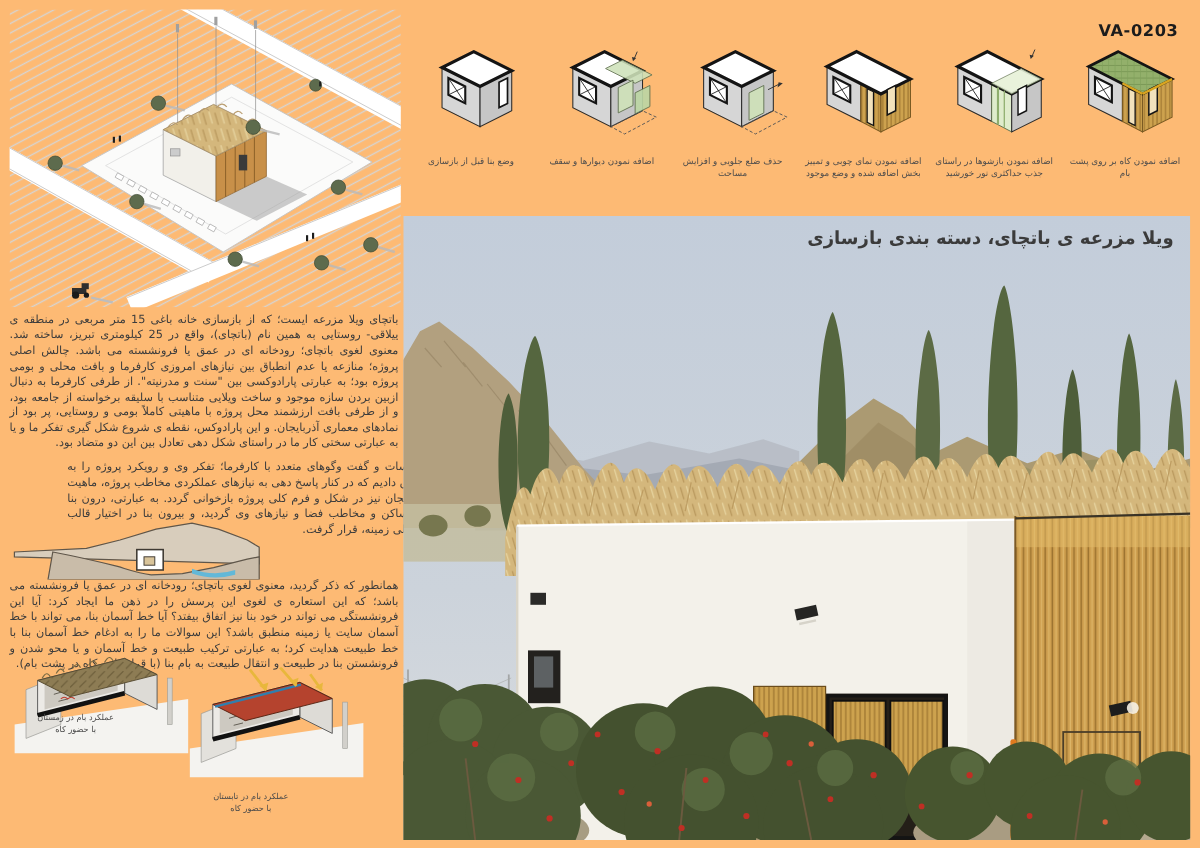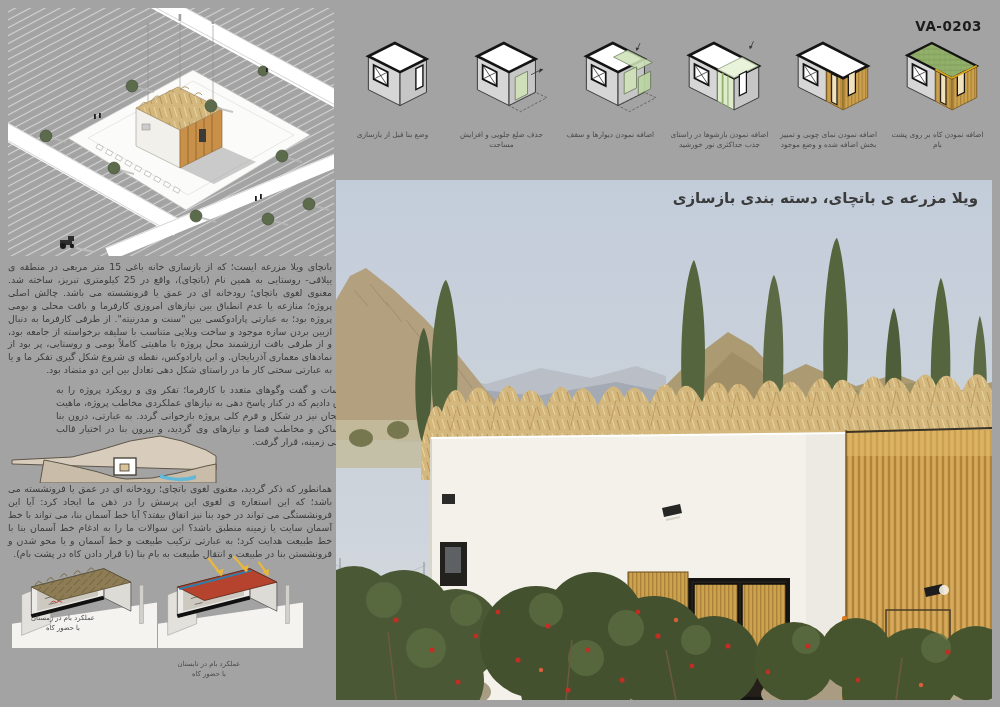--- a/index.html
+++ b/index.html
@@ -1,16 +1,16 @@
 <!DOCTYPE html>
 <html lang="fa"><head>
 <meta charset="utf-8">
 <style>
   html,body{margin:0;padding:0;background:#e8e8e8;}
-  #board{position:relative;width:1000px;height:707px;background:#a3a3a3;overflow:hidden;
+  #board{position:relative;width:1000px;height:707px;background:#fdba74;overflow:hidden;
          font-family:"DejaVu Sans",sans-serif;color:#3d3d3d;}
   .abs{position:absolute;}
   #code{position:absolute;top:18px;right:18px;font-size:13.5px;font-weight:bold;
         letter-spacing:.5px;color:#1c1c1c;font-family:"DejaVu Sans",sans-serif;}
   
   #steps{position:absolute;left:338px;top:36px;width:654px;height:138px;display:flex;}
   .step{flex:1 1 0;display:flex;flex-direction:column;align-items:center;}
   .step svg{width:104px;height:88px;}
   .step .cap{direction:rtl;text-align:center;font-size:7.3px;line-height:1.35;color:#4a4a4a;
              width:100px;margin-top:6px;}
@@ -180,43 +180,57 @@
       <div class="cap">وضع بنا قبل از بازسازی</div>
     </div>
     <div class="step">
       <svg viewBox="0 0 110 100">
         <polygon points="27,23 63,41 63,79 27,61" fill="#d6d6d6" stroke="#2a2a2a" stroke-width="1"></polygon>
         <polygon points="63,41 93,26 93,64 63,79" fill="#c6c6c6" stroke="#2a2a2a" stroke-width="1"></polygon>
         <polygon points="57,8 93,26 63,41 27,23" fill="#ffffff" stroke="#141414" stroke-width="3"></polygon>
         <polygon points="33,33 49,41 49,57 33,49" fill="#fff" stroke="#141414" stroke-width="2"></polygon>
         <line x1="33" y1="33" x2="49" y2="57" stroke="#141414" stroke-width="0.8"></line>
         <line x1="49" y1="41" x2="33" y2="49" stroke="#141414" stroke-width="0.8"></line>
+        <polygon points="74,16 102,30 86,38 58,24" fill="#cfe2ba" opacity="0.88" stroke="#5d6e4c" stroke-width="0.9"></polygon>
+        <polygon points="70,42 84,35 84,59 70,66" fill="#cfe2ba" opacity="0.92" stroke="#5d6e4c" stroke-width="0.9"></polygon>
+        <polygon points="86,47 100,40 100,60 86,67" fill="#bcd6a4" opacity="0.92" stroke="#5d6e4c" stroke-width="0.9"></polygon>
+        <line x1="88" y1="8" x2="85" y2="15" stroke="#333" stroke-width="0.9"></line>
+        <polygon points="84,17 83,13 87,14" fill="#333"></polygon>
         <polygon points="63,79 93,64 106,70 76,86" fill="none" stroke="#555" stroke-width="0.9" stroke-dasharray="3,2"></polygon>
-        <polygon points="70,47 84,40 84,66 70,73" fill="#cfe2ba" opacity="0.92" stroke="#5d6e4c" stroke-width="0.9"></polygon>
-        <line x1="88" y1="44" x2="98" y2="39" stroke="#333" stroke-width="0.9"></line>
-        <polygon points="98,37 102,38 97,42" fill="#333"></polygon>
       </svg>
-      <div class="cap">حذف ضلع جلویی و افزایش مساحت</div>
+      <div class="cap">اضافه نمودن دیوارها و سقف</div>
     </div>
     <div class="step">
       <svg viewBox="0 0 110 100">
         <polygon points="27,23 63,41 63,79 27,61" fill="#d6d6d6" stroke="#2a2a2a" stroke-width="1"></polygon>
         <polygon points="63,41 93,26 93,64 63,79" fill="#c6c6c6" stroke="#2a2a2a" stroke-width="1"></polygon>
         <polygon points="57,8 93,26 63,41 27,23" fill="#ffffff" stroke="#141414" stroke-width="3"></polygon>
         <polygon points="33,33 49,41 49,57 33,49" fill="#fff" stroke="#141414" stroke-width="2"></polygon>
         <line x1="33" y1="33" x2="49" y2="57" stroke="#141414" stroke-width="0.8"></line>
         <line x1="49" y1="41" x2="33" y2="49" stroke="#141414" stroke-width="0.8"></line>
-        <polygon points="74,16 102,30 86,38 58,24" fill="#cfe2ba" opacity="0.88" stroke="#5d6e4c" stroke-width="0.9"></polygon>
-        <polygon points="70,42 84,35 84,59 70,66" fill="#cfe2ba" opacity="0.92" stroke="#5d6e4c" stroke-width="0.9"></polygon>
-        <polygon points="86,47 100,40 100,60 86,67" fill="#bcd6a4" opacity="0.92" stroke="#5d6e4c" stroke-width="0.9"></polygon>
-        <line x1="88" y1="8" x2="85" y2="15" stroke="#333" stroke-width="0.9"></line>
-        <polygon points="84,17 83,13 87,14" fill="#333"></polygon>
         <polygon points="63,79 93,64 106,70 76,86" fill="none" stroke="#555" stroke-width="0.9" stroke-dasharray="3,2"></polygon>
+        <polygon points="70,47 84,40 84,66 70,73" fill="#cfe2ba" opacity="0.92" stroke="#5d6e4c" stroke-width="0.9"></polygon>
+        <line x1="88" y1="44" x2="98" y2="39" stroke="#333" stroke-width="0.9"></line>
+        <polygon points="98,37 102,38 97,42" fill="#333"></polygon>
       </svg>
-      <div class="cap">اضافه نمودن دیوارها و سقف</div>
+      <div class="cap">حذف ضلع جلویی و افزایش مساحت</div>
+    </div>
+    <div class="step">
+      <svg viewBox="0 0 110 100">
+        <polygon points="20,22 52,38 52,74 20,58" fill="#d6d6d6" stroke="#2a2a2a" stroke-width="1"></polygon>
+        <polygon points="52,38 71,48 71,84 52,74" fill="url(#slatsSmall)" stroke="#7a5a22" stroke-width="1"></polygon>
+        <polygon points="71,48 99,34 99,70 71,84" fill="url(#slatsSmall)" stroke="#7a5a22" stroke-width="1"></polygon>
+        <polygon points="48,8 99,34 71,48 20,22" fill="#ffffff" stroke="#141414" stroke-width="3"></polygon>
+        <polygon points="26,32 42,40 42,56 26,48" fill="#fff" stroke="#141414" stroke-width="2"></polygon>
+        <line x1="26" y1="32" x2="42" y2="56" stroke="#141414" stroke-width="0.8"></line>
+        <line x1="42" y1="40" x2="26" y2="48" stroke="#141414" stroke-width="0.8"></line>
+        <polygon points="58,43 64,46 64,78 58,75" fill="#f2e2bc" stroke="#141414" stroke-width="1.2"></polygon>
+        <polygon points="77,44 85,40 85,64 77,68" fill="#f2e2bc" stroke="#141414" stroke-width="1.4"></polygon>
+      </svg>
+      <div class="cap">اضافه نمودن نمای چوبی و تمییز بخش اضافه شده و وضع موجود</div>
     </div>
     <div class="step">
       <svg viewBox="0 0 110 100">
         <polygon points="20,22 52,38 52,74 20,58" fill="#d6d6d6" stroke="#2a2a2a" stroke-width="1"></polygon>
         <polygon points="52,38 71,48 71,84 52,74" fill="#dfeccc" stroke="#5d6e4c" stroke-width="0.9"></polygon>
         <polygon points="71,48 99,34 99,70 71,84" fill="#c6c6c6" stroke="#2a2a2a" stroke-width="1"></polygon>
         <polygon points="48,8 99,34 71,48 20,22" fill="#ffffff" stroke="#141414" stroke-width="3"></polygon>
         <polygon points="80,24 99,34 71,48 52,38" fill="#e7f1d8" opacity="0.9" stroke="#5d6e4c" stroke-width="0.7"></polygon>
         <polygon points="26,32 42,40 42,56 26,48" fill="#fff" stroke="#141414" stroke-width="2"></polygon>
         <line x1="26" y1="32" x2="42" y2="56" stroke="#141414" stroke-width="0.8"></line>
@@ -227,34 +241,20 @@
         <line x1="93" y1="6" x2="90" y2="13" stroke="#333" stroke-width="0.9"></line>
         <polygon points="89,15 88,11 92,12" fill="#333"></polygon>
       </svg>
       <div class="cap">اضافه نمودن بازشوها در راستای جذب حداکثری نور خورشید</div>
     </div>
     <div class="step">
       <svg viewBox="0 0 110 100">
         <polygon points="20,22 52,38 52,74 20,58" fill="#d6d6d6" stroke="#2a2a2a" stroke-width="1"></polygon>
         <polygon points="52,38 71,48 71,84 52,74" fill="url(#slatsSmall)" stroke="#7a5a22" stroke-width="1"></polygon>
         <polygon points="71,48 99,34 99,70 71,84" fill="url(#slatsSmall)" stroke="#7a5a22" stroke-width="1"></polygon>
-        <polygon points="48,8 99,34 71,48 20,22" fill="#ffffff" stroke="#141414" stroke-width="3"></polygon>
-        <polygon points="26,32 42,40 42,56 26,48" fill="#fff" stroke="#141414" stroke-width="2"></polygon>
-        <line x1="26" y1="32" x2="42" y2="56" stroke="#141414" stroke-width="0.8"></line>
-        <line x1="42" y1="40" x2="26" y2="48" stroke="#141414" stroke-width="0.8"></line>
-        <polygon points="58,43 64,46 64,78 58,75" fill="#f2e2bc" stroke="#141414" stroke-width="1.2"></polygon>
-        <polygon points="77,44 85,40 85,64 77,68" fill="#f2e2bc" stroke="#141414" stroke-width="1.4"></polygon>
-      </svg>
-      <div class="cap">اضافه نمودن نمای چوبی و تمییز بخش اضافه شده و وضع موجود</div>
-    </div>
-    <div class="step">
-      <svg viewBox="0 0 110 100">
-        <polygon points="20,22 52,38 52,74 20,58" fill="#d6d6d6" stroke="#2a2a2a" stroke-width="1"></polygon>
-        <polygon points="52,38 71,48 71,84 52,74" fill="url(#slatsSmall)" stroke="#7a5a22" stroke-width="1"></polygon>
-        <polygon points="71,48 99,34 99,70 71,84" fill="url(#slatsSmall)" stroke="#7a5a22" stroke-width="1"></polygon>
         <polygon points="48,8 99,34 71,48 20,22" fill="url(#greenRoofTex)" stroke="#141414" stroke-width="2.6"></polygon>
         <polygon points="26,32 42,40 42,56 26,48" fill="#fff" stroke="#141414" stroke-width="2"></polygon>
         <line x1="26" y1="32" x2="42" y2="56" stroke="#141414" stroke-width="0.8"></line>
         <line x1="42" y1="40" x2="26" y2="48" stroke="#141414" stroke-width="0.8"></line>
         <polygon points="58,43 64,46 64,78 58,75" fill="#f2e2bc" stroke="#141414" stroke-width="1.2"></polygon>
         <polygon points="77,44 85,40 85,64 77,68" fill="#f2e2bc" stroke="#141414" stroke-width="1.4"></polygon>
         <line x1="52" y1="38" x2="71" y2="48" stroke="#d9a520" stroke-width="2.2"></line>
         <line x1="71" y1="48" x2="99" y2="34" stroke="#d9a520" stroke-width="2.2"></line>
       </svg>
       <div class="cap">اضافه نمودن کاه بر روی پشت بام</div>
@@ -268,21 +268,21 @@
   <div class="abs" style="left:10px;top:408px;width:210px;height:75px;">
     <svg viewBox="0 0 210 75" width="210" height="75">
       <path d="M2,52 L62,49 L90,42 L120,33 L150,28 L172,33 L196,42 L206,48 L206,62 L2,56 Z" fill="#d8cdbc" stroke="#5f564a" stroke-width="1"></path>
       <path d="M34,52 C55,56 72,60 88,64 C98,67 106,70 116,71 L142,70 L168,65 L196,58 L206,56 L206,75 L30,75 Z" fill="#c9bca9" stroke="#5f564a" stroke-width="1"></path>
       <path d="M150,66 q18,7 36,1 l0,4 q-18,5 -36,-1 Z" fill="#62b8d8"></path>
       <rect x="104" y="50" width="22" height="17" fill="#ffffff" stroke="#3f3a33" stroke-width="1.3"></rect>
       <rect x="110" y="56" width="9" height="7" fill="#d9c49a" stroke="#3f3a33" stroke-width="0.8"></rect>
     </svg>
   </div>
 
-  <div class="abs" style="left:12px;top:556px;width:145px;height:95px;">
+  <div class="abs" style="left:12px;top:536px;width:145px;height:95px;">
     <svg viewBox="0 0 150 95" width="145" height="92">
       <polygon points="0,70 150,48 150,95 0,95" fill="#f4f3f0"></polygon>
       <polygon points="10,40 40,28 40,70 10,82" fill="#e3e1dc" stroke="#9a9a96" stroke-width="0.6"></polygon>
       <polygon points="95,13 123,27 123,57 95,43" fill="#dddbd6" stroke="#555" stroke-width="0.8"></polygon>
       <polygon points="20,32 95,13 95,43 20,62" fill="#eceae6" stroke="#555" stroke-width="0.8"></polygon>
       <polygon points="26,36 89,20 89,41 26,57" fill="#cdc9c1"></polygon>
       <g stroke="#5a554c" stroke-width="0.8">
         <line x1="34" y1="44" x2="44" y2="41"></line>
           <line x1="50" y1="40" x2="60" y2="37"></line>
         <line x1="66" y1="34" x2="76" y2="31"></line>

